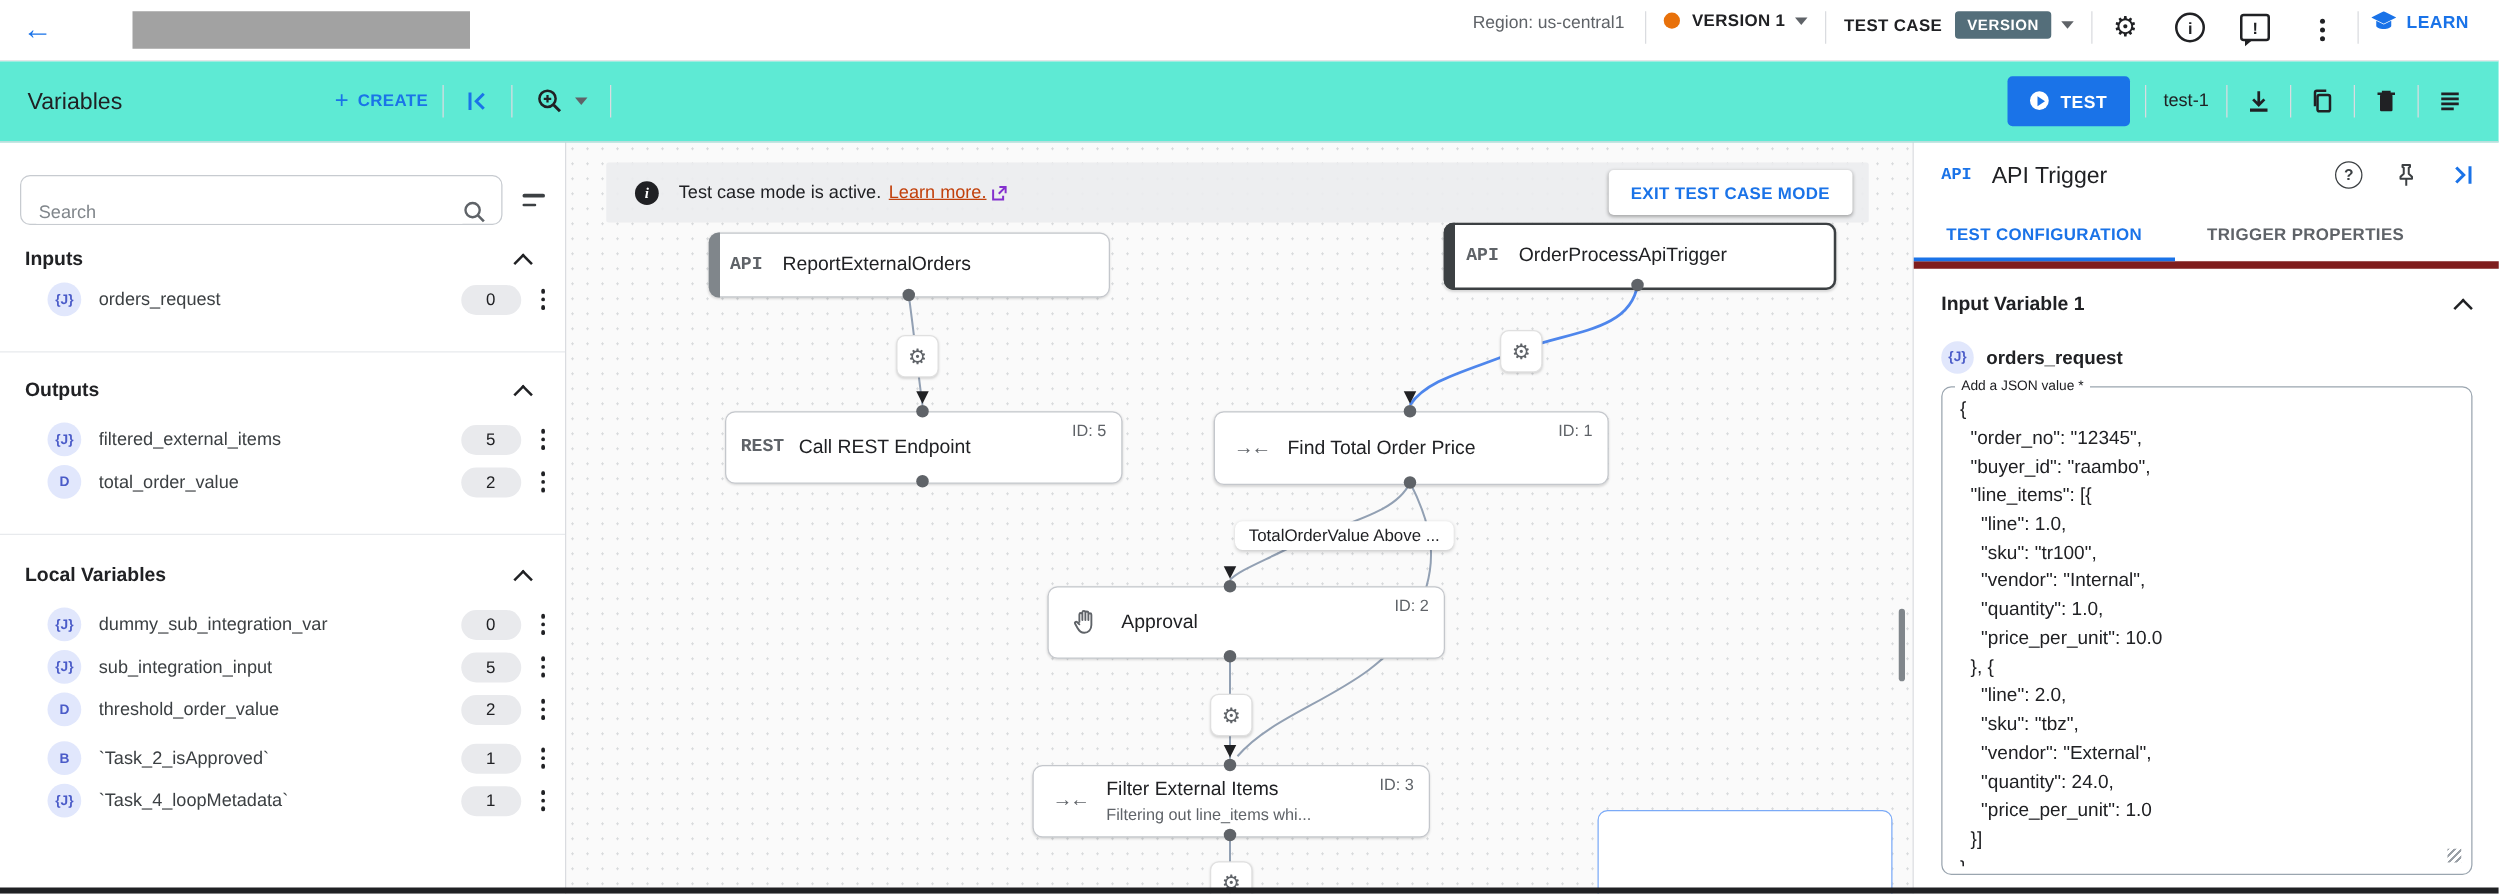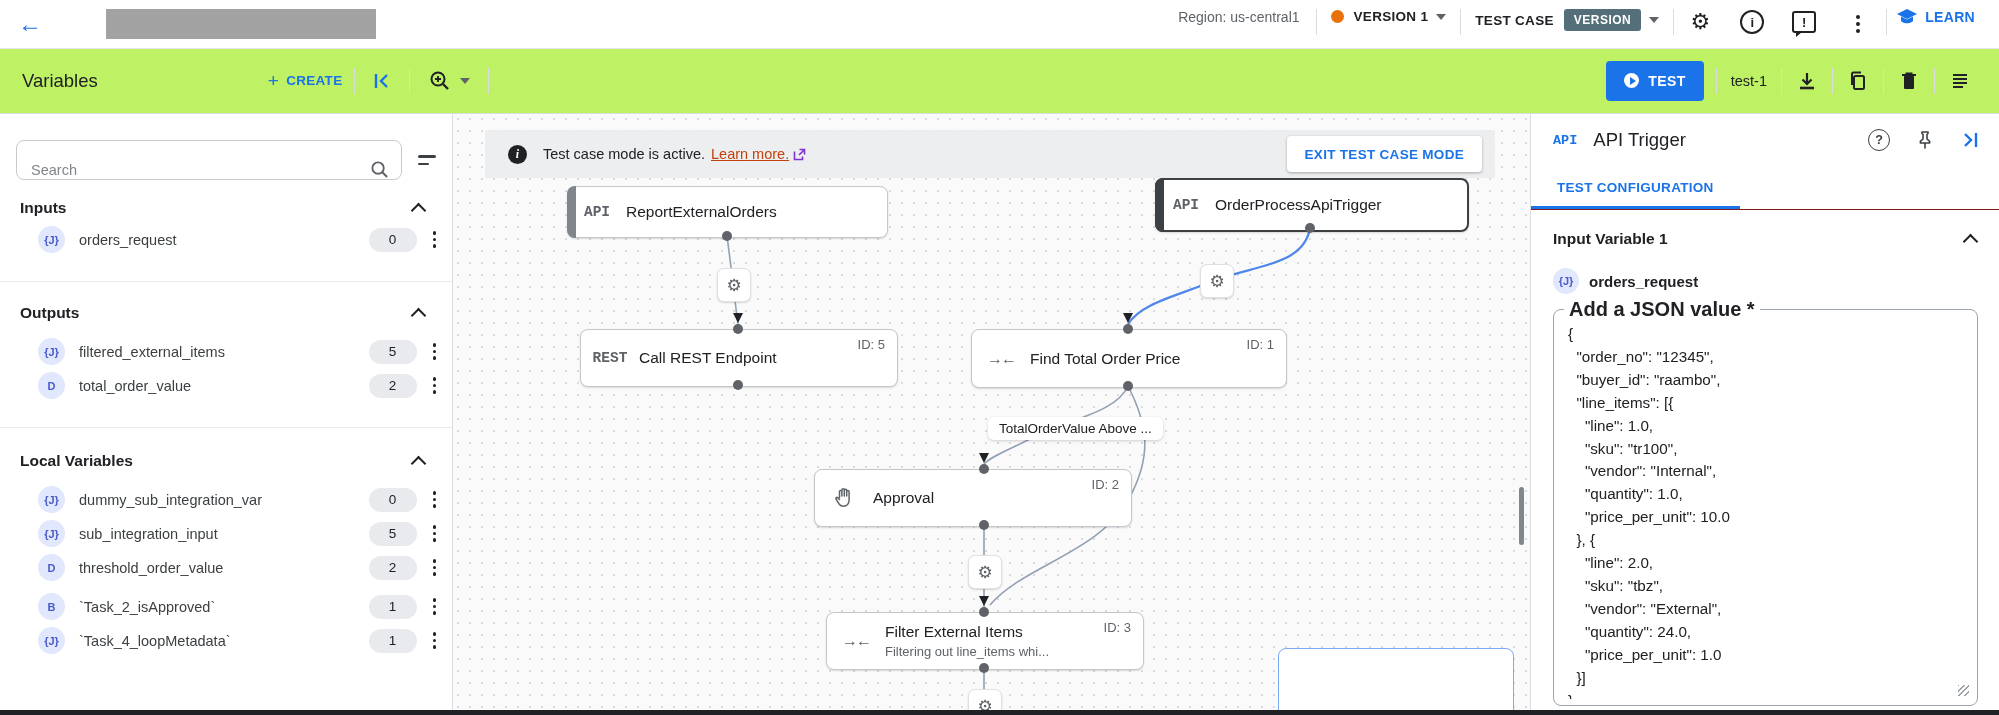--- a/index.html
+++ b/index.html
@@ -29,21 +29,21 @@
           align-items:center;justify-content:center;font-size:13px;font-weight:bold;position:relative}
   .bubble:after{content:"";position:absolute;left:2px;bottom:-6px;border-left:6px solid #202124;
                 border-bottom:5px solid transparent}
   .kebab{display:inline-flex;flex-direction:column;gap:3px;padding:2px;cursor:pointer}
   .kebab i{width:4px;height:4px;border-radius:50%;background:#202124}
   .learn{display:flex;align-items:center;color:#1a73e8;font-weight:bold;font-size:14px;
          letter-spacing:.3px;margin:0 10px;cursor:pointer}
   .learn svg{margin-right:8px}
   
   .toolbar{position:absolute;left:0;top:48px;width:1999px;height:65px;display:flex;align-items:center;
-           border-bottom:1px solid #dadce0;background:#bef264;z-index:25}
+           border-bottom:1px solid #dadce0;background:#5eead4;z-index:25}
   .tb-title{font-size:18.5px;color:#202124;margin-left:22px}
   .create{display:flex;align-items:center;color:#1a73e8;font-weight:bold;font-size:13.5px;
           letter-spacing:.3px;margin-left:170px;cursor:pointer}
   .create .plus{font-size:19px;font-weight:normal;margin-right:7px}
   .blue-ic{color:#1a73e8;display:flex;align-items:center;justify-content:center;width:30px;cursor:pointer}
   .zoomctl{display:flex;align-items:center;cursor:pointer;margin:0 6px}
   .tb-right{margin-left:auto;display:flex;align-items:center;padding-right:14px}
   .test-btn{display:flex;align-items:center;background:#1a73e8;color:#fff;font-weight:bold;
             font-size:14px;letter-spacing:.4px;border:none;border-radius:4px;height:40px;
             padding:0 18px;cursor:pointer;margin-right:12px}
@@ -119,34 +119,34 @@
                  border-radius:3px;z-index:20;cursor:pointer}
   
   .panel{position:absolute;left:1530px;top:113px;width:469px;height:602px;background:#fff;
          border-left:1px solid #dadce0;z-index:10}
   .panel-head{display:flex;align-items:center;padding:16px 20px 14px 22px}
   .panel-api{font-family:"Liberation Mono",monospace;font-weight:bold;font-size:13.5px;color:#1a73e8}
   .panel-title{font-size:18.5px;color:#202124;margin-left:16px}
   .panel-icons{margin-left:auto;display:flex;align-items:center;gap:26px}
   .help-ic{width:20px;height:20px;border:1.8px solid #3c4043;border-radius:50%;display:flex;
            align-items:center;justify-content:center;font-size:12.5px;font-weight:bold;color:#3c4043;cursor:pointer}
-  .tabs{display:flex;border-bottom:1px solid #7f1d1d;height:44px}
+  .tabs{display:flex;border-bottom:6px solid #7f1d1d;height:44px}
   .tab{display:flex;align-items:center;justify-content:center;font-size:13.5px;font-weight:bold;
        letter-spacing:.3px;padding:0 26px;cursor:pointer;position:relative;color:#5f6368}
   .tab.active{color:#1a73e8}
   .tab.active:after{content:"";position:absolute;left:0;right:0;bottom:0;height:3px;background:#1a73e8}
   .panel-body{padding:20px 22px 0 22px}
   .pb-sec{display:flex;align-items:center}
   .pb-sec-title{font-size:15.5px;font-weight:bold;color:#202124}
   .pb-sec .chev-up{margin-right:2px}
   .pvar{display:flex;align-items:center;margin-top:20px}
   .pvar .type-badge{width:26px;height:26px;flex:0 0 26px}
   .pvar-name{font-size:15px;font-weight:bold;color:#202124;margin-left:10px}
   fieldset.jsonfield{margin:4px 0 0 0;border:1px solid #9aa5af;border-radius:8px;padding:0 6px 6px 6px}
-  fieldset.jsonfield legend{font-size:20px;font-weight:700;color:#202124;padding:0 5px;margin-left:4px}
+  fieldset.jsonfield legend{font-size:11px;font-weight:400;color:#202124;padding:0 5px;margin-left:4px}
   .json-pre{white-space:pre;font-family:"Liberation Sans",sans-serif;font-size:15.2px;line-height:22.9px;
             color:#202124;padding:2px 8px 4px 8px;height:372px;overflow:hidden;outline:none}
   .resize-h{float:right;width:11px;height:11px;margin:-14px 2px 0 0;
             background:repeating-linear-gradient(-45deg,transparent 0 2.5px,#9aa0a6 2.5px 4px);cursor:nwse-resize}
   .bottom-bar{position:absolute;left:0;top:710px;width:1999px;height:5px;background:#202124;z-index:40}
 </style>
 </head>
 <body>
 
 <div class="appbar">
@@ -417,21 +417,21 @@
   </div>
 
   <div class="node" style="left:519px;top:216px;width:314px;height:57px">
     <span class="icon-col">
         <span class="merge-glyph">→←</span>
       </span>
     <span class="node-title">Find Total Order Price</span>
     <span class="node-id">ID: 1</span>
   </div>
 
-  <div class="node" style="left:362px;top:356px;width:316px;height:56px">
+  <div class="node" style="left:386px;top:356px;width:316px;height:56px">
     <span class="icon-col">
       <svg width="24" height="24" viewBox="0 0 24 24">
         <path d="M7.5 11.5V5.6a1.2 1.2 0 0 1 2.4 0V10 M9.9 9.5V3.9a1.2 1.2 0 0 1 2.4 0V10 M12.3 9.7V4.4a1.2 1.2 0 0 1 2.4 0V10 M14.7 10V5.8a1.2 1.2 0 0 1 2.4 0V14c0 3.6-2.3 6.2-5.7 6.2-2.9 0-4.1-1.4-5.4-3.8l-2-3.6c-.5-.9.8-1.9 1.6-1.2l1.9 1.9" fill="none" stroke="#5f6368" stroke-width="1.5" stroke-linecap="round" stroke-linejoin="round"></path>
       </svg>
     </span>
     <span class="node-title">Approval</span>
     <span class="node-id">ID: 2</span>
   </div>
 
   <div class="node" style="left:374px;top:499px;width:316px;height:56px">
@@ -486,20 +486,21 @@
       </svg>
       <svg width="20" height="20" viewBox="0 0 20 20" style="cursor:pointer">
         <path d="M5 4l6 6-6 6" fill="none" stroke="#1a73e8" stroke-width="2.4"></path>
         <path d="M16 3v14" stroke="#1a73e8" stroke-width="2.4"></path>
       </svg>
     </span>
   </div>
 
   <div class="tabs">
     <span class="tab active">TEST CONFIGURATION</span>
+    <span class="tab">TRIGGER PROPERTIES</span>
   </div>
 
   <div class="panel-body">
     <div class="pb-sec">
       <span class="pb-sec-title">Input Variable 1</span>
       <span class="chev-up"></span>
     </div>
     <div class="pvar">
       <span class="type-badge">{J}</span>
       <span class="pvar-name">orders_request</span>

